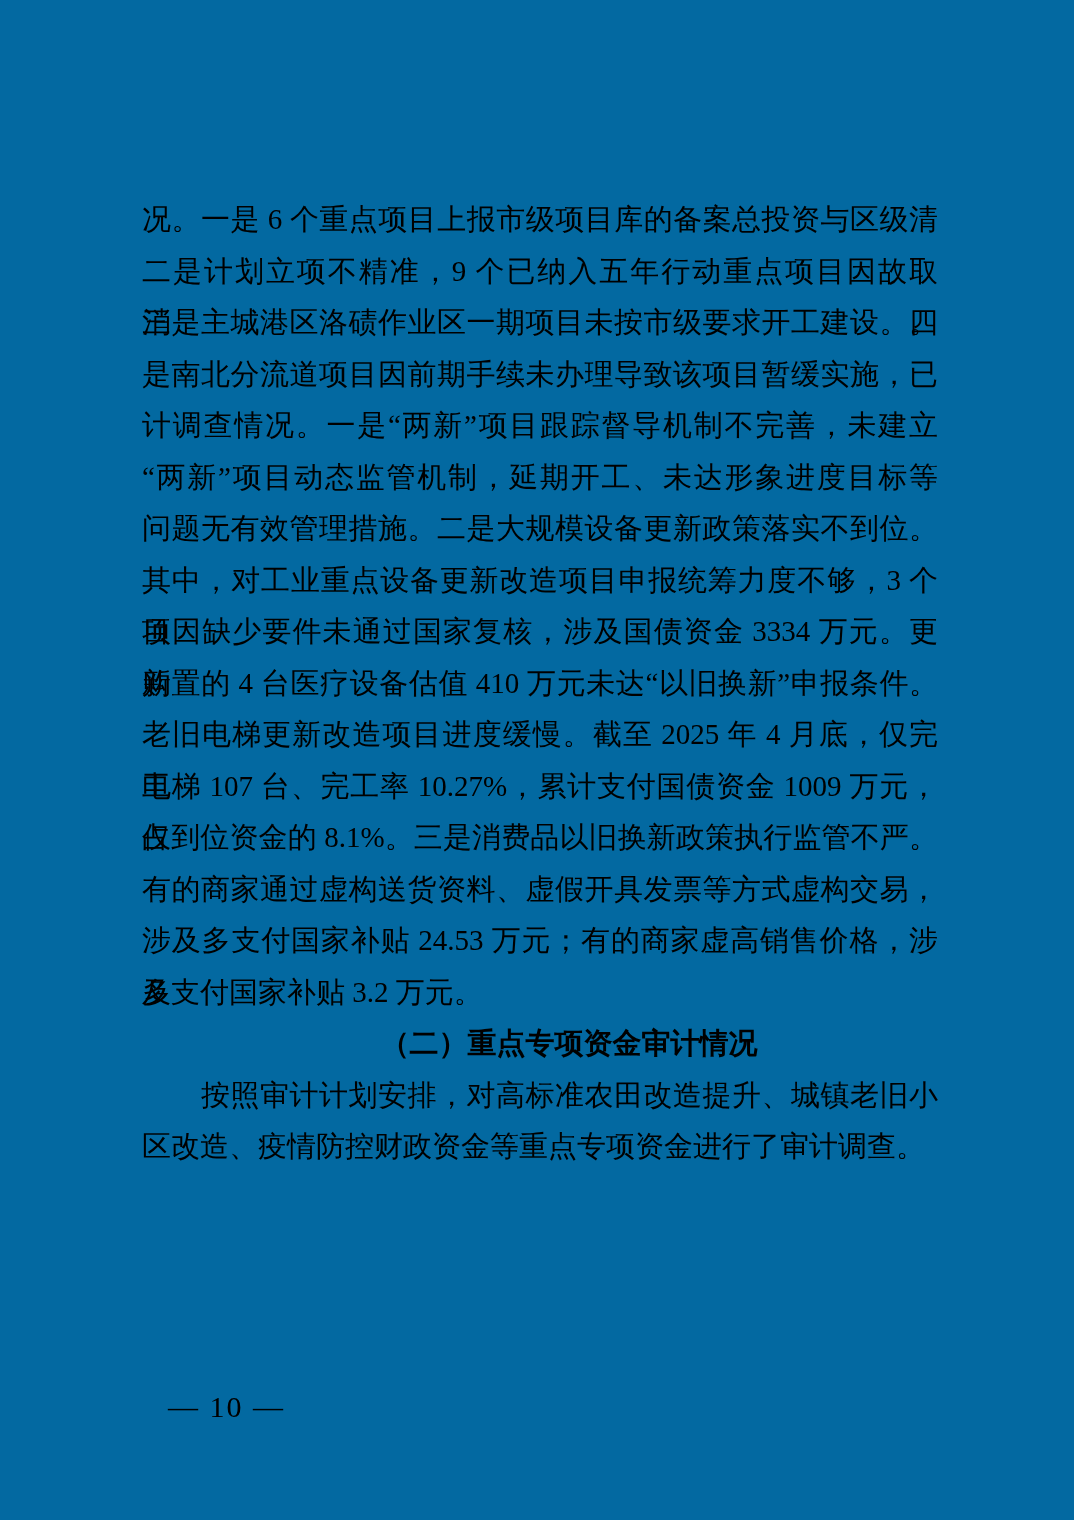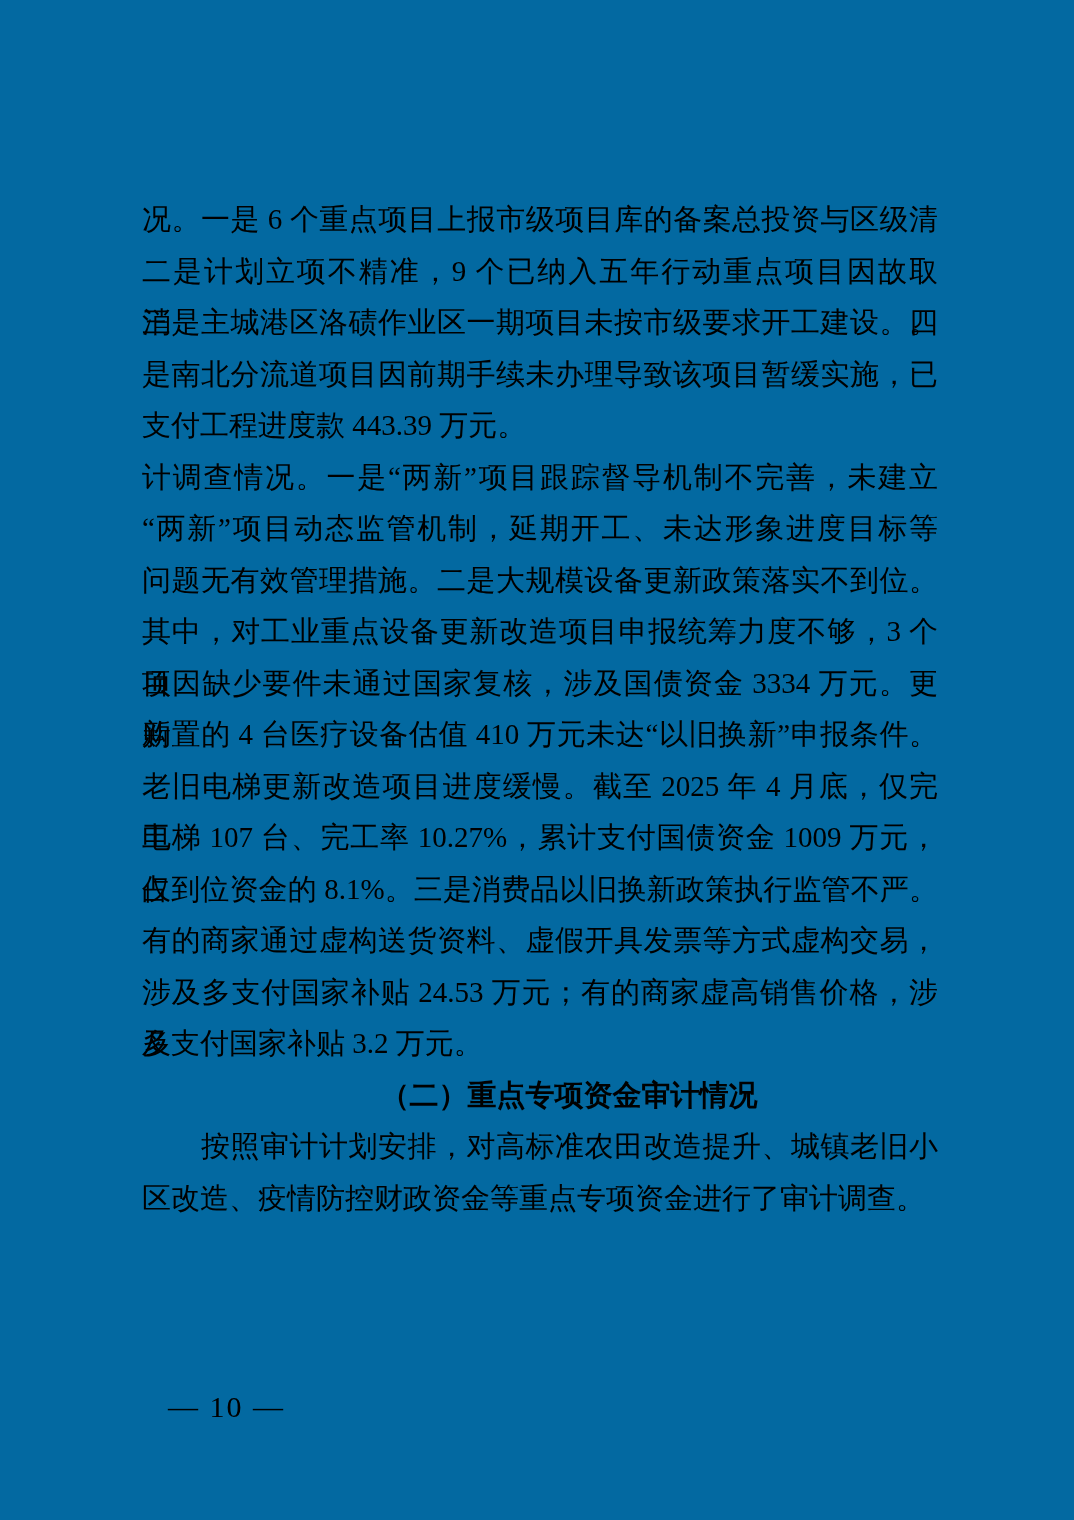--- a/index.html
+++ b/index.html
@@ -51,21 +51,20 @@
 </style>
 </head>
 <body>
 
 <div class="page">
   <div class="text-block" id="text-block">
       <div class="line just">况。一是 6 个重点项目上报市级项目库的备案总投资与区级清</div>
       <div class="line just">二是计划立项不精准，9 个已纳入五年行动重点项目因故取消。</div>
       <div class="line just">三是主城港区洛碛作业区一期项目未按市级要求开工建设。四</div>
       <div class="line just">是南北分流道项目因前期手续未办理导致该项目暂缓实施，已</div>
-      <div class="line">支付工程进度款 443.39 万元。</div>
       <div class="line just">计调查情况。一是“两新”项目跟踪督导机制不完善，未建立</div>
       <div class="line just">“两新”项目动态监管机制，延期开工、未达形象进度目标等</div>
       <div class="line just">问题无有效管理措施。二是大规模设备更新政策落实不到位。</div>
       <div class="line just">其中，对工业重点设备更新改造项目申报统筹力度不够，3 个项</div>
       <div class="line just">目因缺少要件未通过国家复核，涉及国债资金 3334 万元。更新</div>
       <div class="line just">购置的 4 台医疗设备估值 410 万元未达“以旧换新”申报条件。</div>
       <div class="line just">老旧电梯更新改造项目进度缓慢。截至 2025 年 4 月底，仅完工</div>
       <div class="line just">电梯 107 台、完工率 10.27%，累计支付国债资金 1009 万元，仅</div>
       <div class="line just">占到位资金的 8.1%。三是消费品以旧换新政策执行监管不严。</div>
       <div class="line just">有的商家通过虚构送货资料、虚假开具发票等方式虚构交易，</div>

